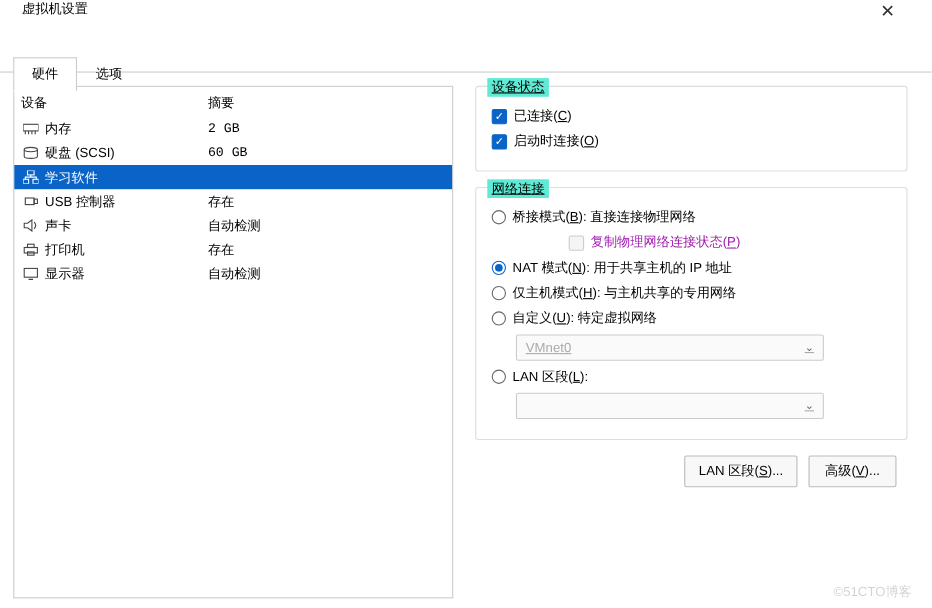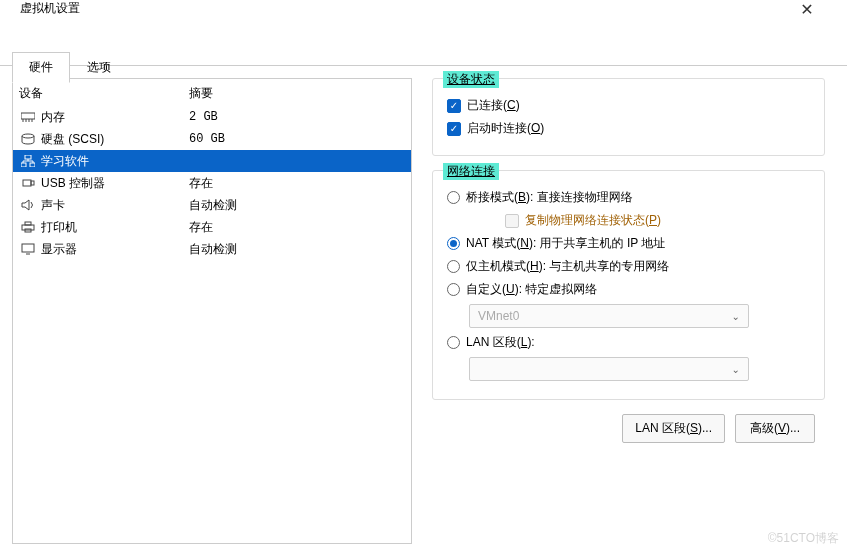--- a/index.html
+++ b/index.html
@@ -17,34 +17,34 @@
     .dev-row { display: flex; align-items: center; padding: 3px 6px; height: 22px; }
     .dev-row.sel { background: #0a64c8; color: #fff; }
     .dev-row .icon { width: 18px; height: 16px; display: flex; align-items: center; justify-content: center; margin-right: 4px; color: #444; }
     .dev-row.sel .icon { color: #fff; }
     .dev-row .name { width: 148px; }
     .dev-row .summary { flex: 1; overflow: hidden; white-space: nowrap; text-overflow: ellipsis; font-family: Liberation Mono, monospace; }
     .right { flex: 1; padding: 0 10px 0 0; }
     .group { border: 1px solid #ddd; border-radius: 3px; margin-bottom: 14px; padding: 12px 14px 12px 14px; position: relative; }
     .group-title { position: absolute; top: -8px; left: 10px; background: #5eead4; padding: 0 4px; font-size: 12px; text-decoration: underline; }
     .chk-row { display: flex; align-items: center; gap: 6px; margin: 6px 0; }
-    .chk-row.indent { margin-left: 22px; color: #a16207; padding-left: 36px; }
+    .chk-row.indent { margin-left: 34px; color: #a21caf; padding-left: 36px; }
     .chk { width: 14px; height: 14px; border: 1px solid #888; border-radius: 2px; display: inline-flex; align-items: center; justify-content: center; font-size: 10px; }
     .chk.checked { background: #0a64c8; border-color: #0a64c8; color: #fff; }
     .chk.dis { border-color: #ccc; background: #f5f5f5; }
     .radio { width: 13px; height: 13px; border: 1px solid #666; border-radius: 50%; display: inline-flex; align-items: center; justify-content: center; flex-shrink: 0; }
     .radio.checked::after { content: ""; width: 7px; height: 7px; background: #0a64c8; border-radius: 50%; }
     .radio.checked { border-color: #0a64c8; }
-    .sel-combo { margin: 6px 0 6px 22px; height: 24px; border: 1px solid #ccc; border-radius: 2px; background: #fafafa; display: flex; align-items: center; padding: 0 8px; color: #888; justify-content: space-between; width: 280px; }
+    .sel-combo { margin: 6px 0 6px 22px; height: 24px; border: 1px solid #ccc; border-radius: 2px; background: #fafafa; display: flex; align-items: center; padding: 0 8px; color: #888; justify-content: space-between; width: 280px; text-decoration: underline; }
     .sel-combo .arrow { font-size: 10px; color: #666; }
     .sel-combo.dis { color: #aaa; }
     .btn-row { display: flex; gap: 10px; justify-content: flex-end; margin-top: 10px; padding-right: 10px; }
     .btn { border: 1px solid #bbb; background: #f8f8f8; padding: 5px 12px; border-radius: 2px; min-width: 80px; text-align: center; }
     u { text-decoration: underline; }
-    .watermark { position: absolute; bottom: 6px; right: 8px; color: rgba(0,0,0,0.18); font-size: 12px; }
+    .watermark { position: absolute; bottom: 6px; right: 18px; color: rgba(0,0,0,0.18); font-size: 12px; }
   </style>
 </head>
 <body>
 
 <div class="titlebar">
   <span class="title">虚拟机设置</span>
   <span class="close">✕</span>
 </div>
 
 <div class="tabs">

